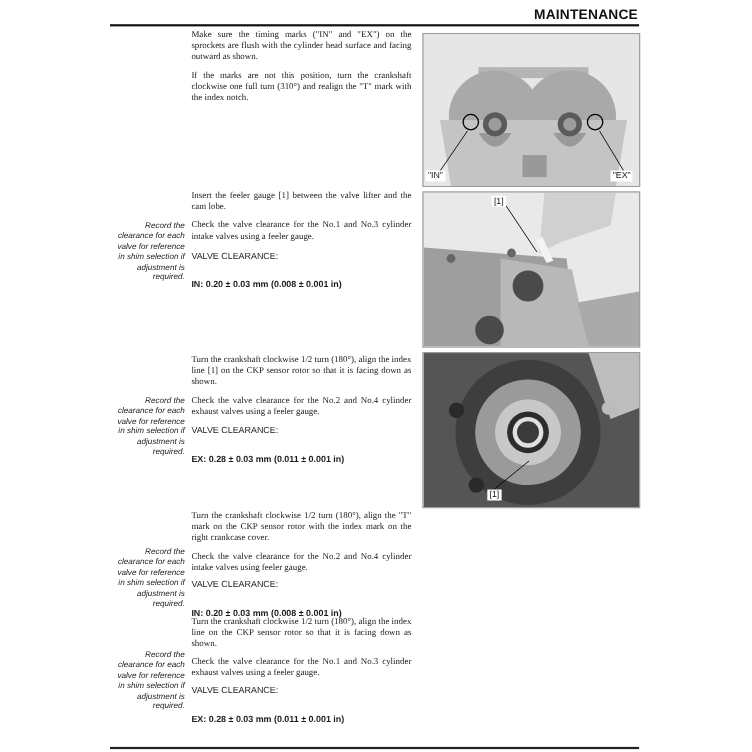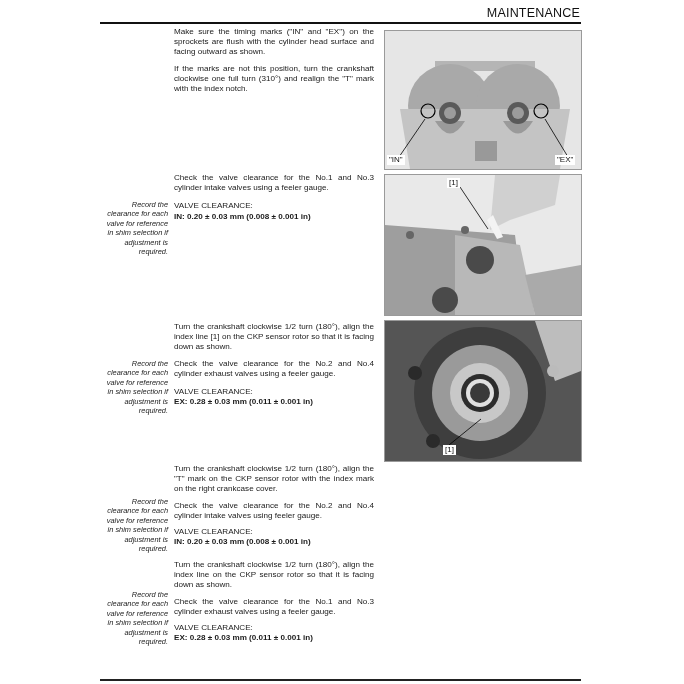--- a/index.html
+++ b/index.html
@@ -1,25 +1,25 @@
 <!DOCTYPE html>
 <html><head>
 <meta charset="utf-8">
 <style>
   html, body { margin:0; padding:0; background:#ffffff; }
   body { width:684px; height:684px; position:relative; overflow:hidden;
          font-family:"Liberation Sans", sans-serif; color:#1a1a1a; }
-  .header-title { position:absolute; right:104px; top:6px; font-size:12.5px; font-weight:normal; letter-spacing:0.2px; color:#111; }
+  .header-title { position:absolute; right:104px; top:6px; font-size:12.5px; font-weight:bold; letter-spacing:0.2px; color:#111; }
   .rule-top { position:absolute; left:100px; top:22px; width:481px; height:2px; background:#111; }
   .rule-bottom { position:absolute; left:100px; top:679px; width:481px; height:2px; background:#222; }
 
   .block { position:absolute; left:174px; width:204px; font-size:8.1px; line-height:10.2px; text-align:justify; }
-  .block p { margin:0 4px 6px 0; }
+  .block p { margin:0 4px 6px 0;font-family:Liberation Serif, serif; }
   .spec-title { font-weight:normal; margin-top:8px; }
-  .spec-val { font-weight:bold; }
+  .spec-val { font-weight:bold;margin-top:16px; }
   .note { position:absolute; left:101px; width:67px; font-size:7.4px; line-height:9.4px; font-style:italic; text-align:right; color:#222; }
 
   .photo { position:absolute; left:384px; width:196px; border:1px solid #9a9a9a; overflow:hidden; background:#d8d8d8; }
   .photo svg { display:block; }
   .callout { position:absolute; font-size:8px; background:#fff; color:#111; padding:0 2px; line-height:10px; }
 </style>
 </head>
 <body>
 
 <div>
@@ -49,20 +49,21 @@
     <circle cx="43" cy="80" r="7" fill="none" stroke="#000" stroke-width="1.2"></circle>
     <circle cx="156" cy="80" r="7" fill="none" stroke="#000" stroke-width="1.2"></circle>
     <line x1="40" y1="88" x2="14" y2="126" stroke="#000" stroke-width="0.8"></line>
     <line x1="160" y1="88" x2="183" y2="126" stroke="#000" stroke-width="0.8"></line>
   </svg>
   <span class="callout" style="left:2px;top:124px;">"IN"</span>
   <span class="callout" style="left:170px;top:124px;">"EX"</span>
 </div>
 
 <div class="block" style="top:173px;">
+  <p>Insert the feeler gauge [1] between the valve lifter and the cam lobe.</p>
   <p>Check the valve clearance for the No.1 and No.3 cylinder intake valves using a feeler gauge.</p>
   <div class="spec-title">VALVE CLEARANCE:</div>
   <div class="spec-val">IN:  0.20 ± 0.03 mm (0.008 ± 0.001 in)</div>
 </div>
 <div class="note" style="top:200px;">Record the clearance for each valve for reference in shim selection if adjustment is required.</div>
 
 <div class="photo" style="top:174px;height:140px;">
   <svg width="196" height="140" viewBox="0 0 196 140">
     <rect width="196" height="140" fill="#e9e9e9"></rect>
     <path d="M0 50 L130 60 L140 140 L0 140 Z" fill="#9e9e9e"></path>

